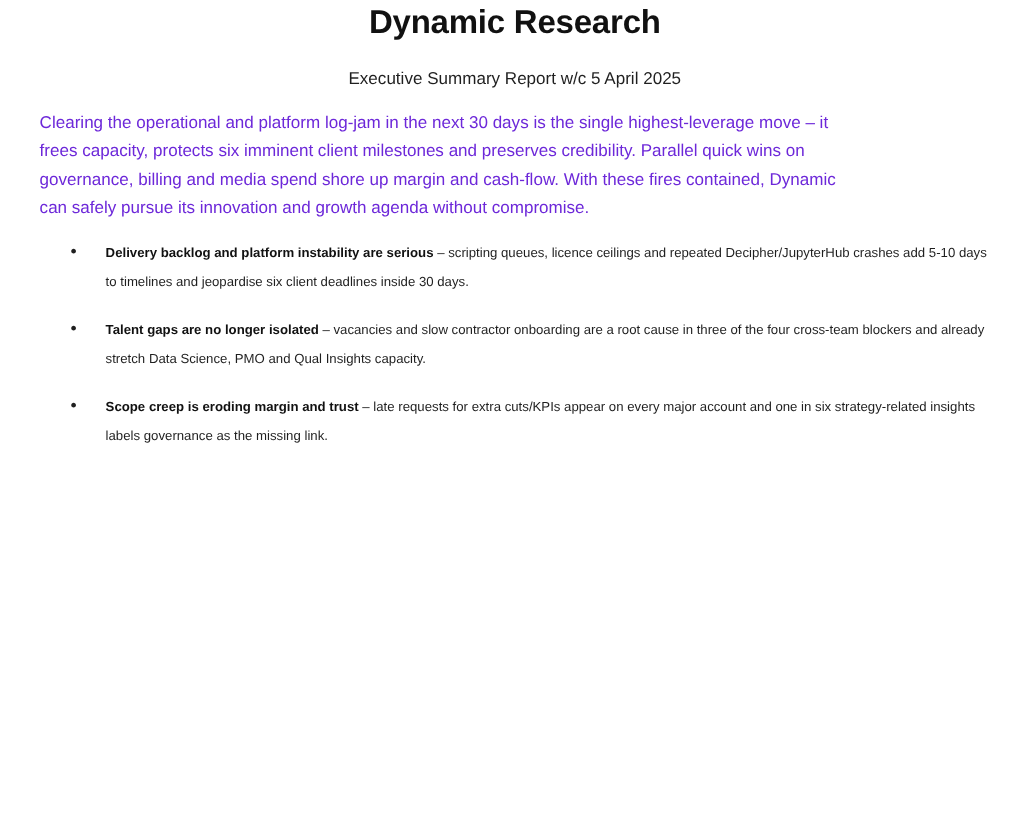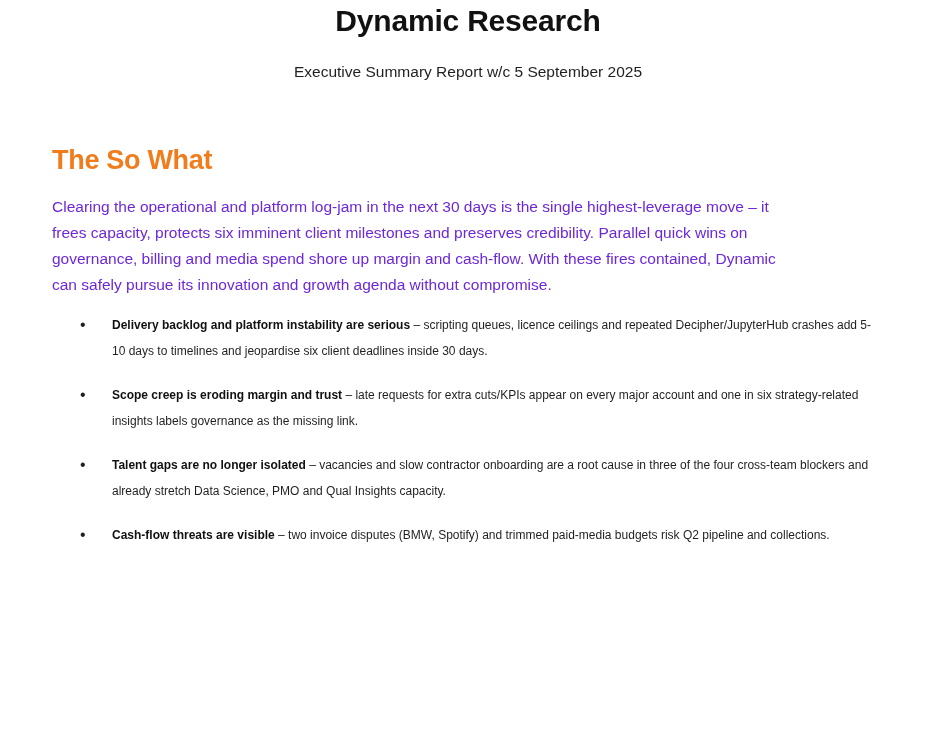--- a/index.html
+++ b/index.html
@@ -12,21 +12,21 @@
     background: #ffffff;
     font-family: "Liberation Sans", sans-serif;
     color: #1a1a1a;
     overflow: hidden;
   }
   .page {
     position: relative;
     width: 936px;
     height: 754px;
     box-sizing: border-box;
-    padding: 0 52px;
+    padding: 0 36px;
   }
   .doc-title {
     margin: 0;
     padding-top: 4px;
     text-align: center;
     font-size: 30px;
     font-weight: bold;
     letter-spacing: -0.2px;
     color: #111111;
   }
@@ -88,37 +88,33 @@
     font-weight: bold;
     color: #111111;
   }
 </style>
 </head>
 <body>
 
 <div class="page">
 
   <h1 class="doc-title">Dynamic Research</h1>
-  <p class="doc-subtitle">Executive Summary Report w/c 5 September 2025</p>
+  <p class="doc-subtitle">Executive Summary Report w/c 5 April 2025</p>
 
   <div class="section">
-    <h2 class="section-h1 so-what-head">The So What</h2>
     <p class="body-para">Clearing the operational and platform log-jam in the next 30 days is the single highest-leverage move – it frees capacity, protects six imminent client milestones and preserves credibility. Parallel quick wins on governance, billing and media spend shore up margin and cash-flow. With these fires contained, Dynamic can safely pursue its innovation and growth agenda without compromise.</p>
   </div>
 
   <div class="section">
     <ul class="bullets">
       <li>
         <span class="b-lead">Delivery backlog and platform instability are serious</span><span> – scripting queues, licence ceilings and repeated Decipher/JupyterHub crashes add 5-10 days to timelines and jeopardise six client deadlines inside 30 days.</span>
       </li>
       <li>
-        <span class="b-lead">Scope creep is eroding margin and trust</span><span> – late requests for extra cuts/KPIs appear on every major account and one in six strategy-related insights labels governance as the missing link.</span>
-      </li>
-      <li>
         <span class="b-lead">Talent gaps are no longer isolated</span><span> – vacancies and slow contractor onboarding are a root cause in three of the four cross-team blockers and already stretch Data Science, PMO and Qual Insights capacity.</span>
       </li>
       <li>
-        <span class="b-lead">Cash-flow threats are visible</span><span> – two invoice disputes (BMW, Spotify) and trimmed paid-media budgets risk Q2 pipeline and collections.</span>
+        <span class="b-lead">Scope creep is eroding margin and trust</span><span> – late requests for extra cuts/KPIs appear on every major account and one in six strategy-related insights labels governance as the missing link.</span>
       </li>
     </ul>
   </div>
 
 </div>
 
 </body></html>

